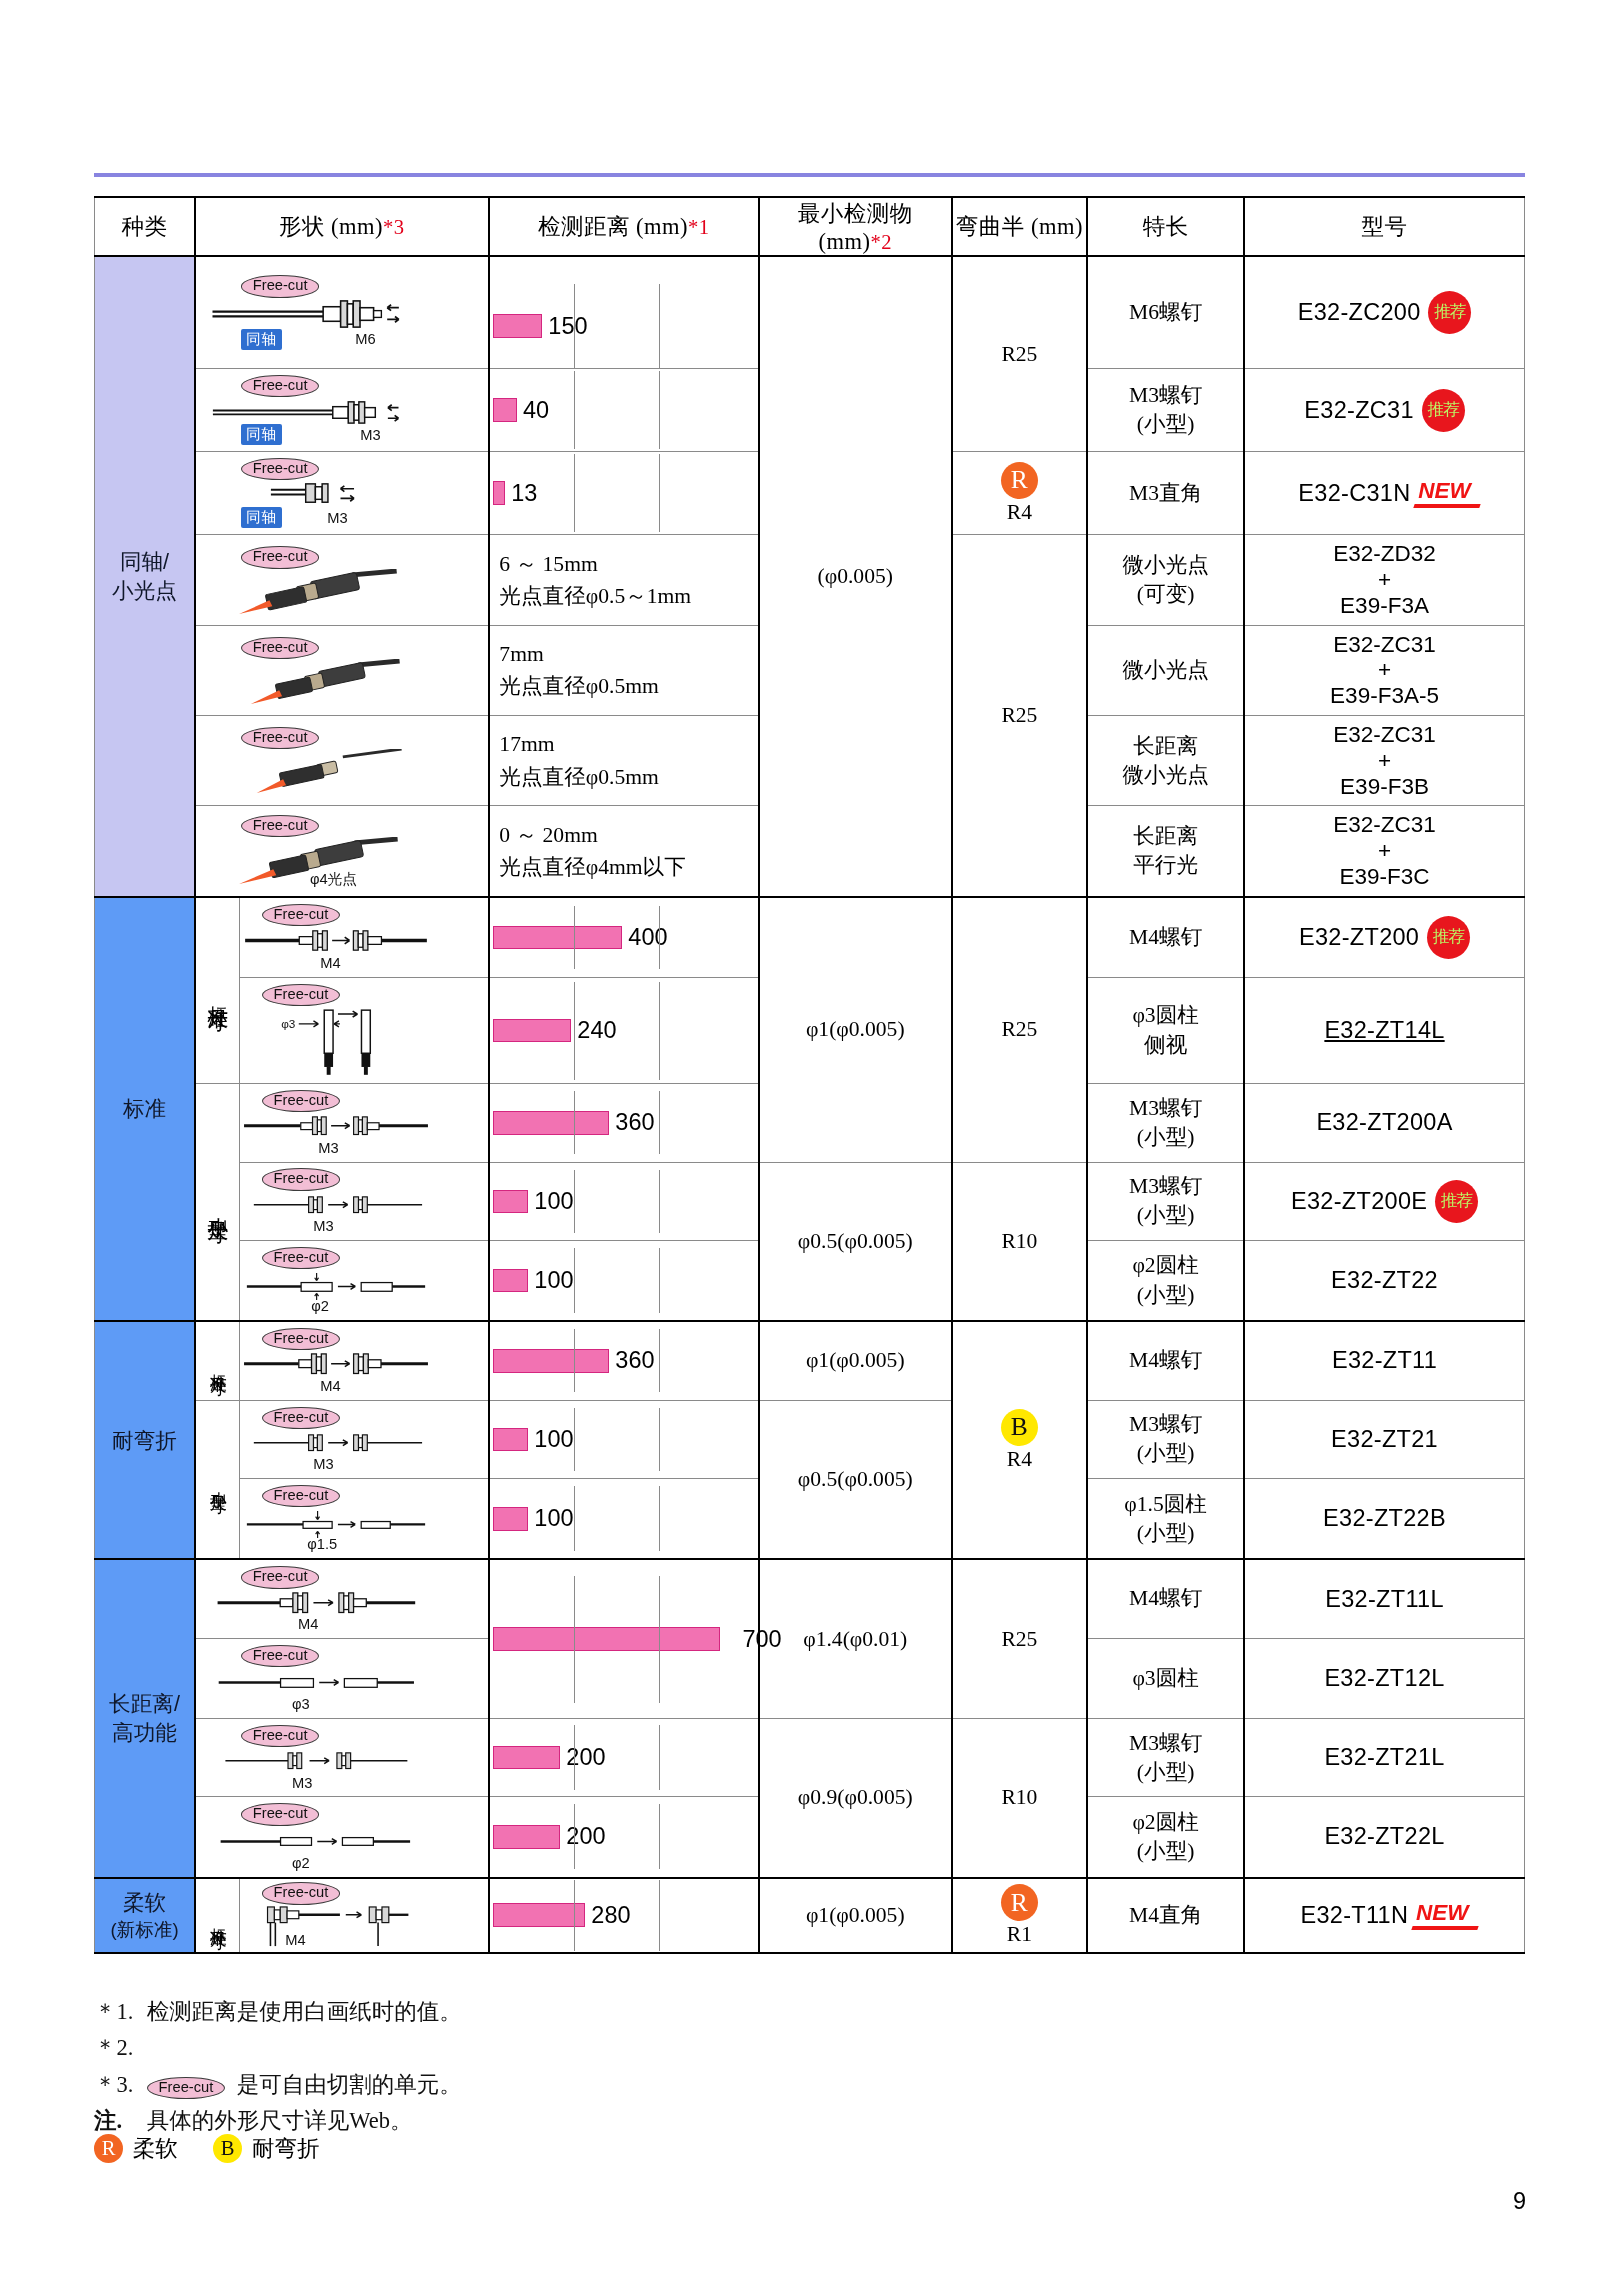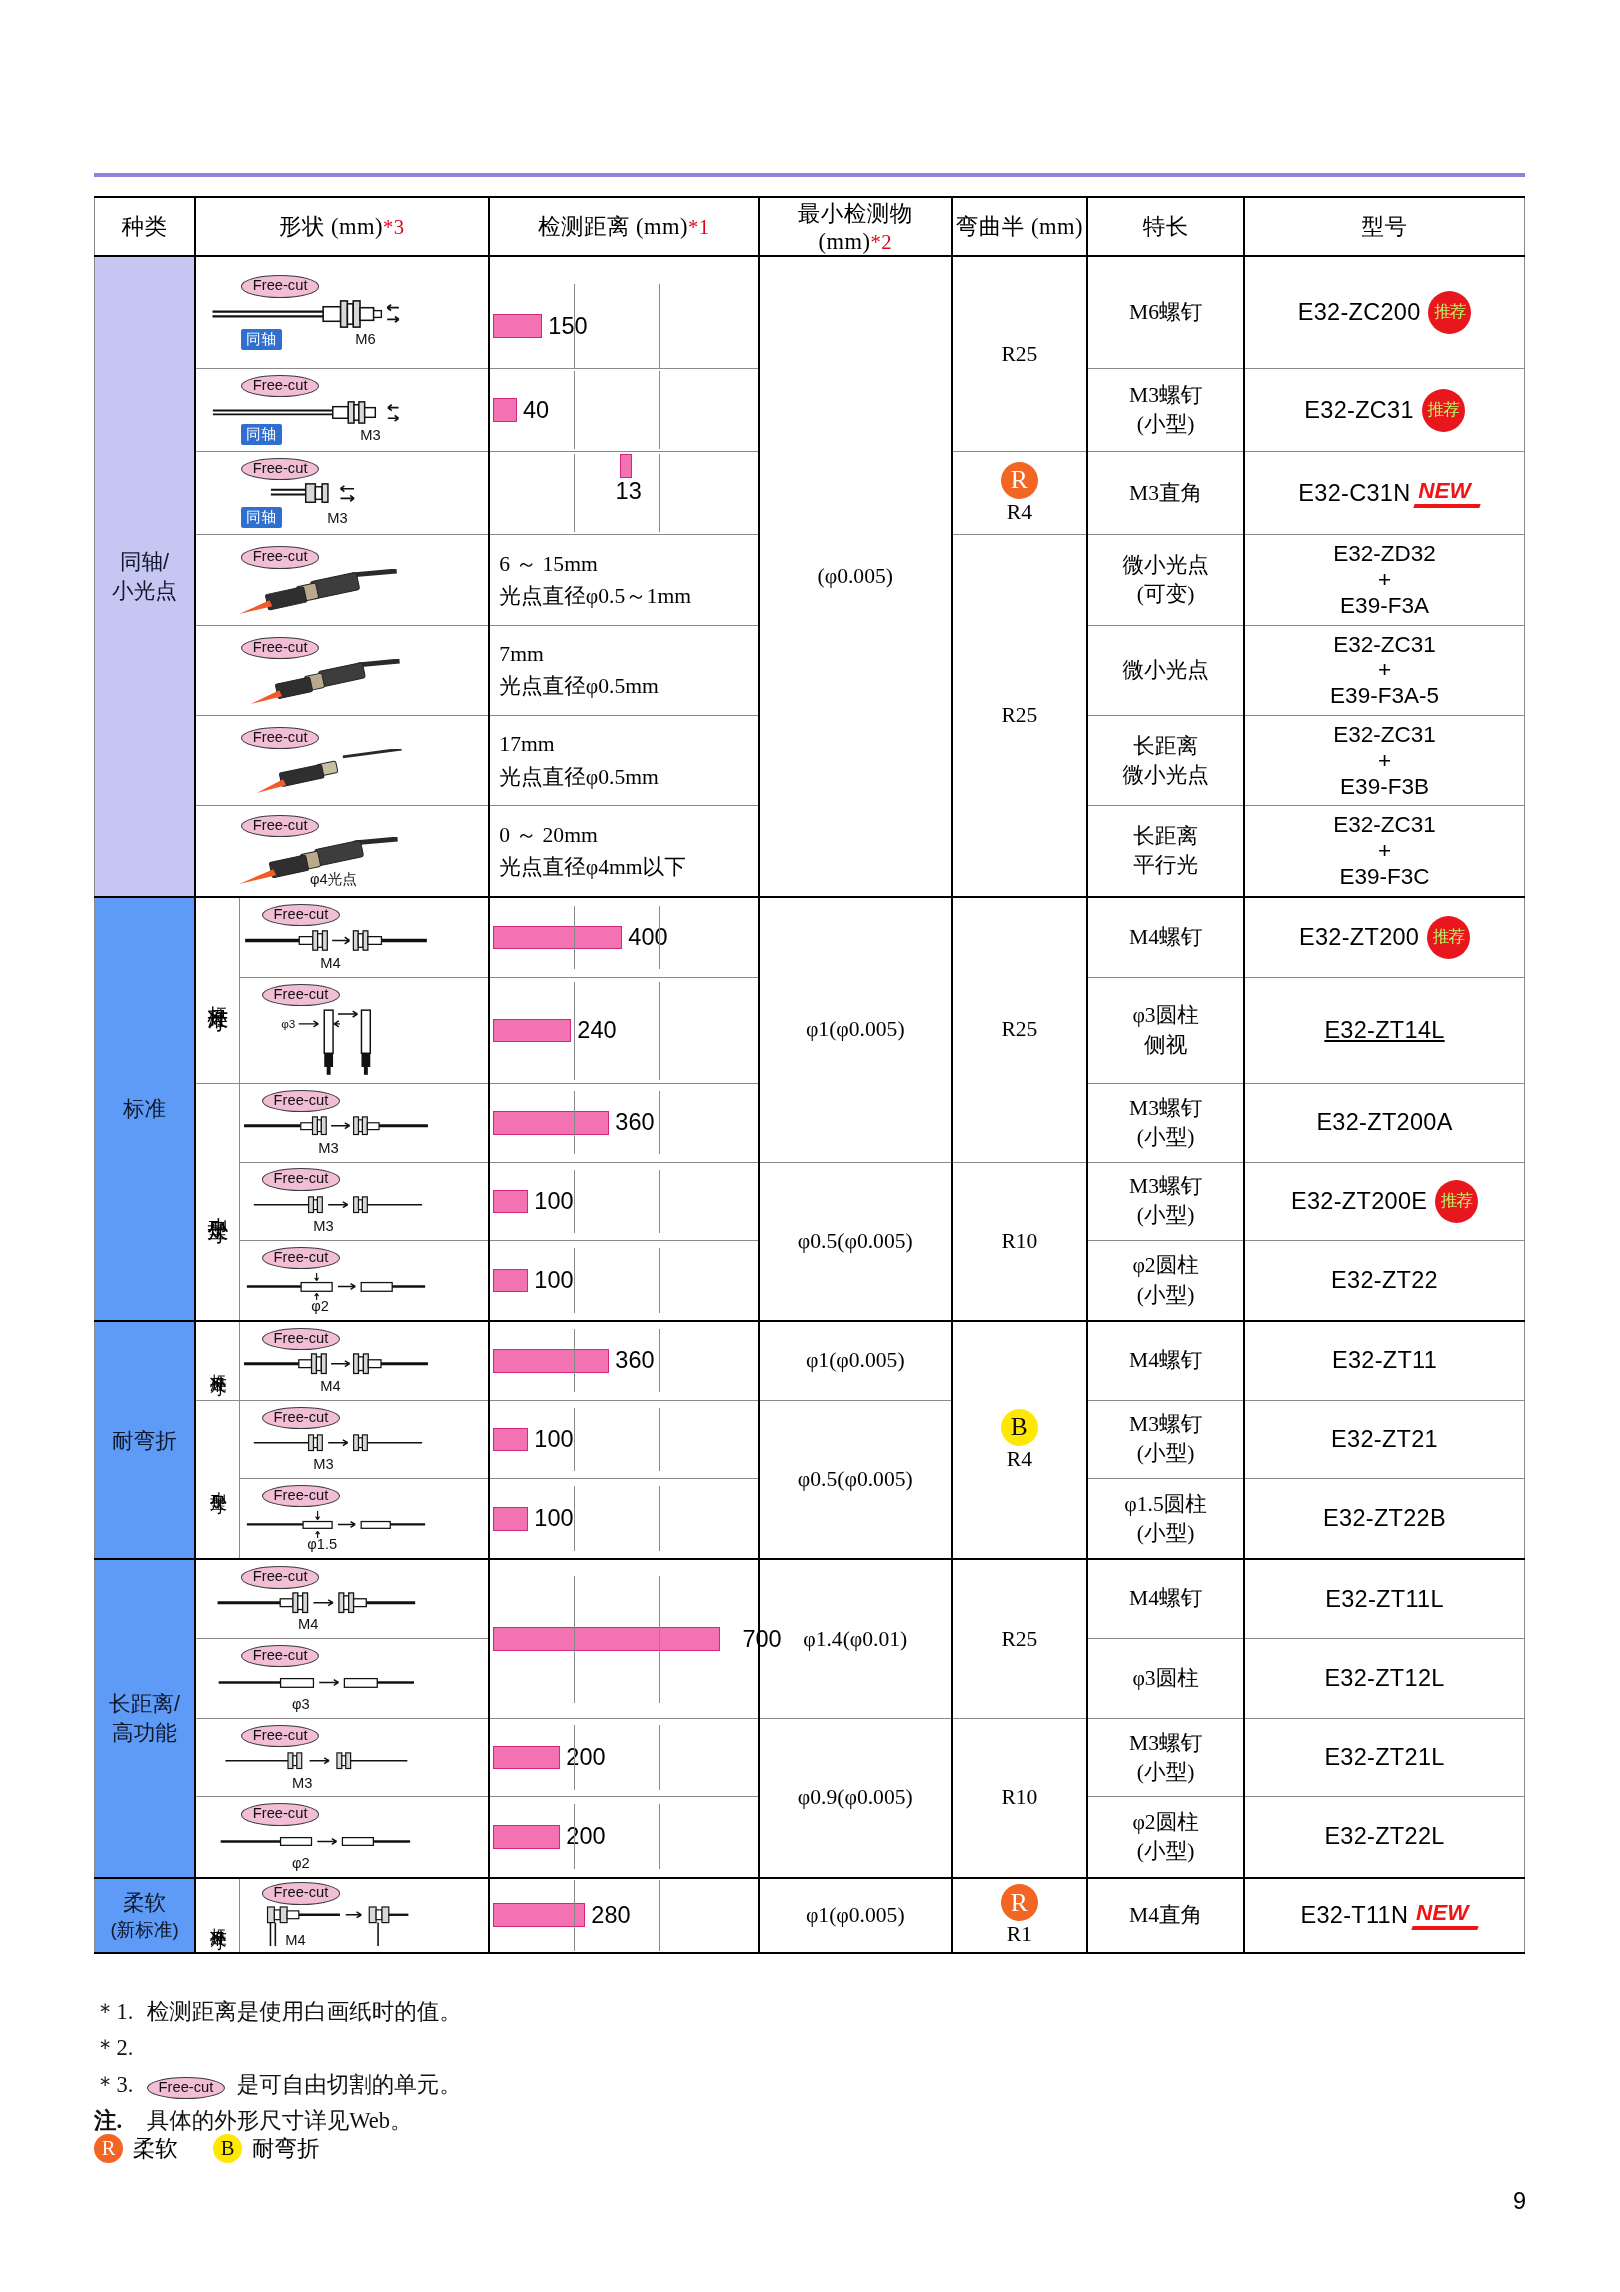--- a/index.html
+++ b/index.html
@@ -227,21 +227,21 @@
             <path d="M162 9 L148 9 M148 9 L152 6 M148 9 L152 12" stroke="#111" stroke-width="1.7" fill="none"></path>
             <path d="M148 19 L162 19 M162 19 L158 16 M162 19 L158 22" stroke="#111" stroke-width="1.7" fill="none"></path>
           </svg>
           <div style="display:flex;align-items:center;padding-left:45px;margin-top:-2px;">
             <span class="coax">同轴</span>
             <span class="lbl" style="margin-left:45px;">M3</span>
           </div>
         </div>
       </td>
       <td class="dist thick-r">
-        <div class="distwrap" style="min-height:78px;flex-direction:column;">
+        <div class="distwrap" style="min-height:78px;">
           <div class="gridline" style="left:84px;"></div>
               <div class="gridline" style="left:169px;"></div>
           <div class="bar" style="width:9.8px;"></div>
           <span class="barnum">13</span>
         </div>
       </td>
       <td class="bend thick-r">
         <div class="bendstack">
           <span class="rb-ico r-ico">R</span>
           <span>R4</span>

